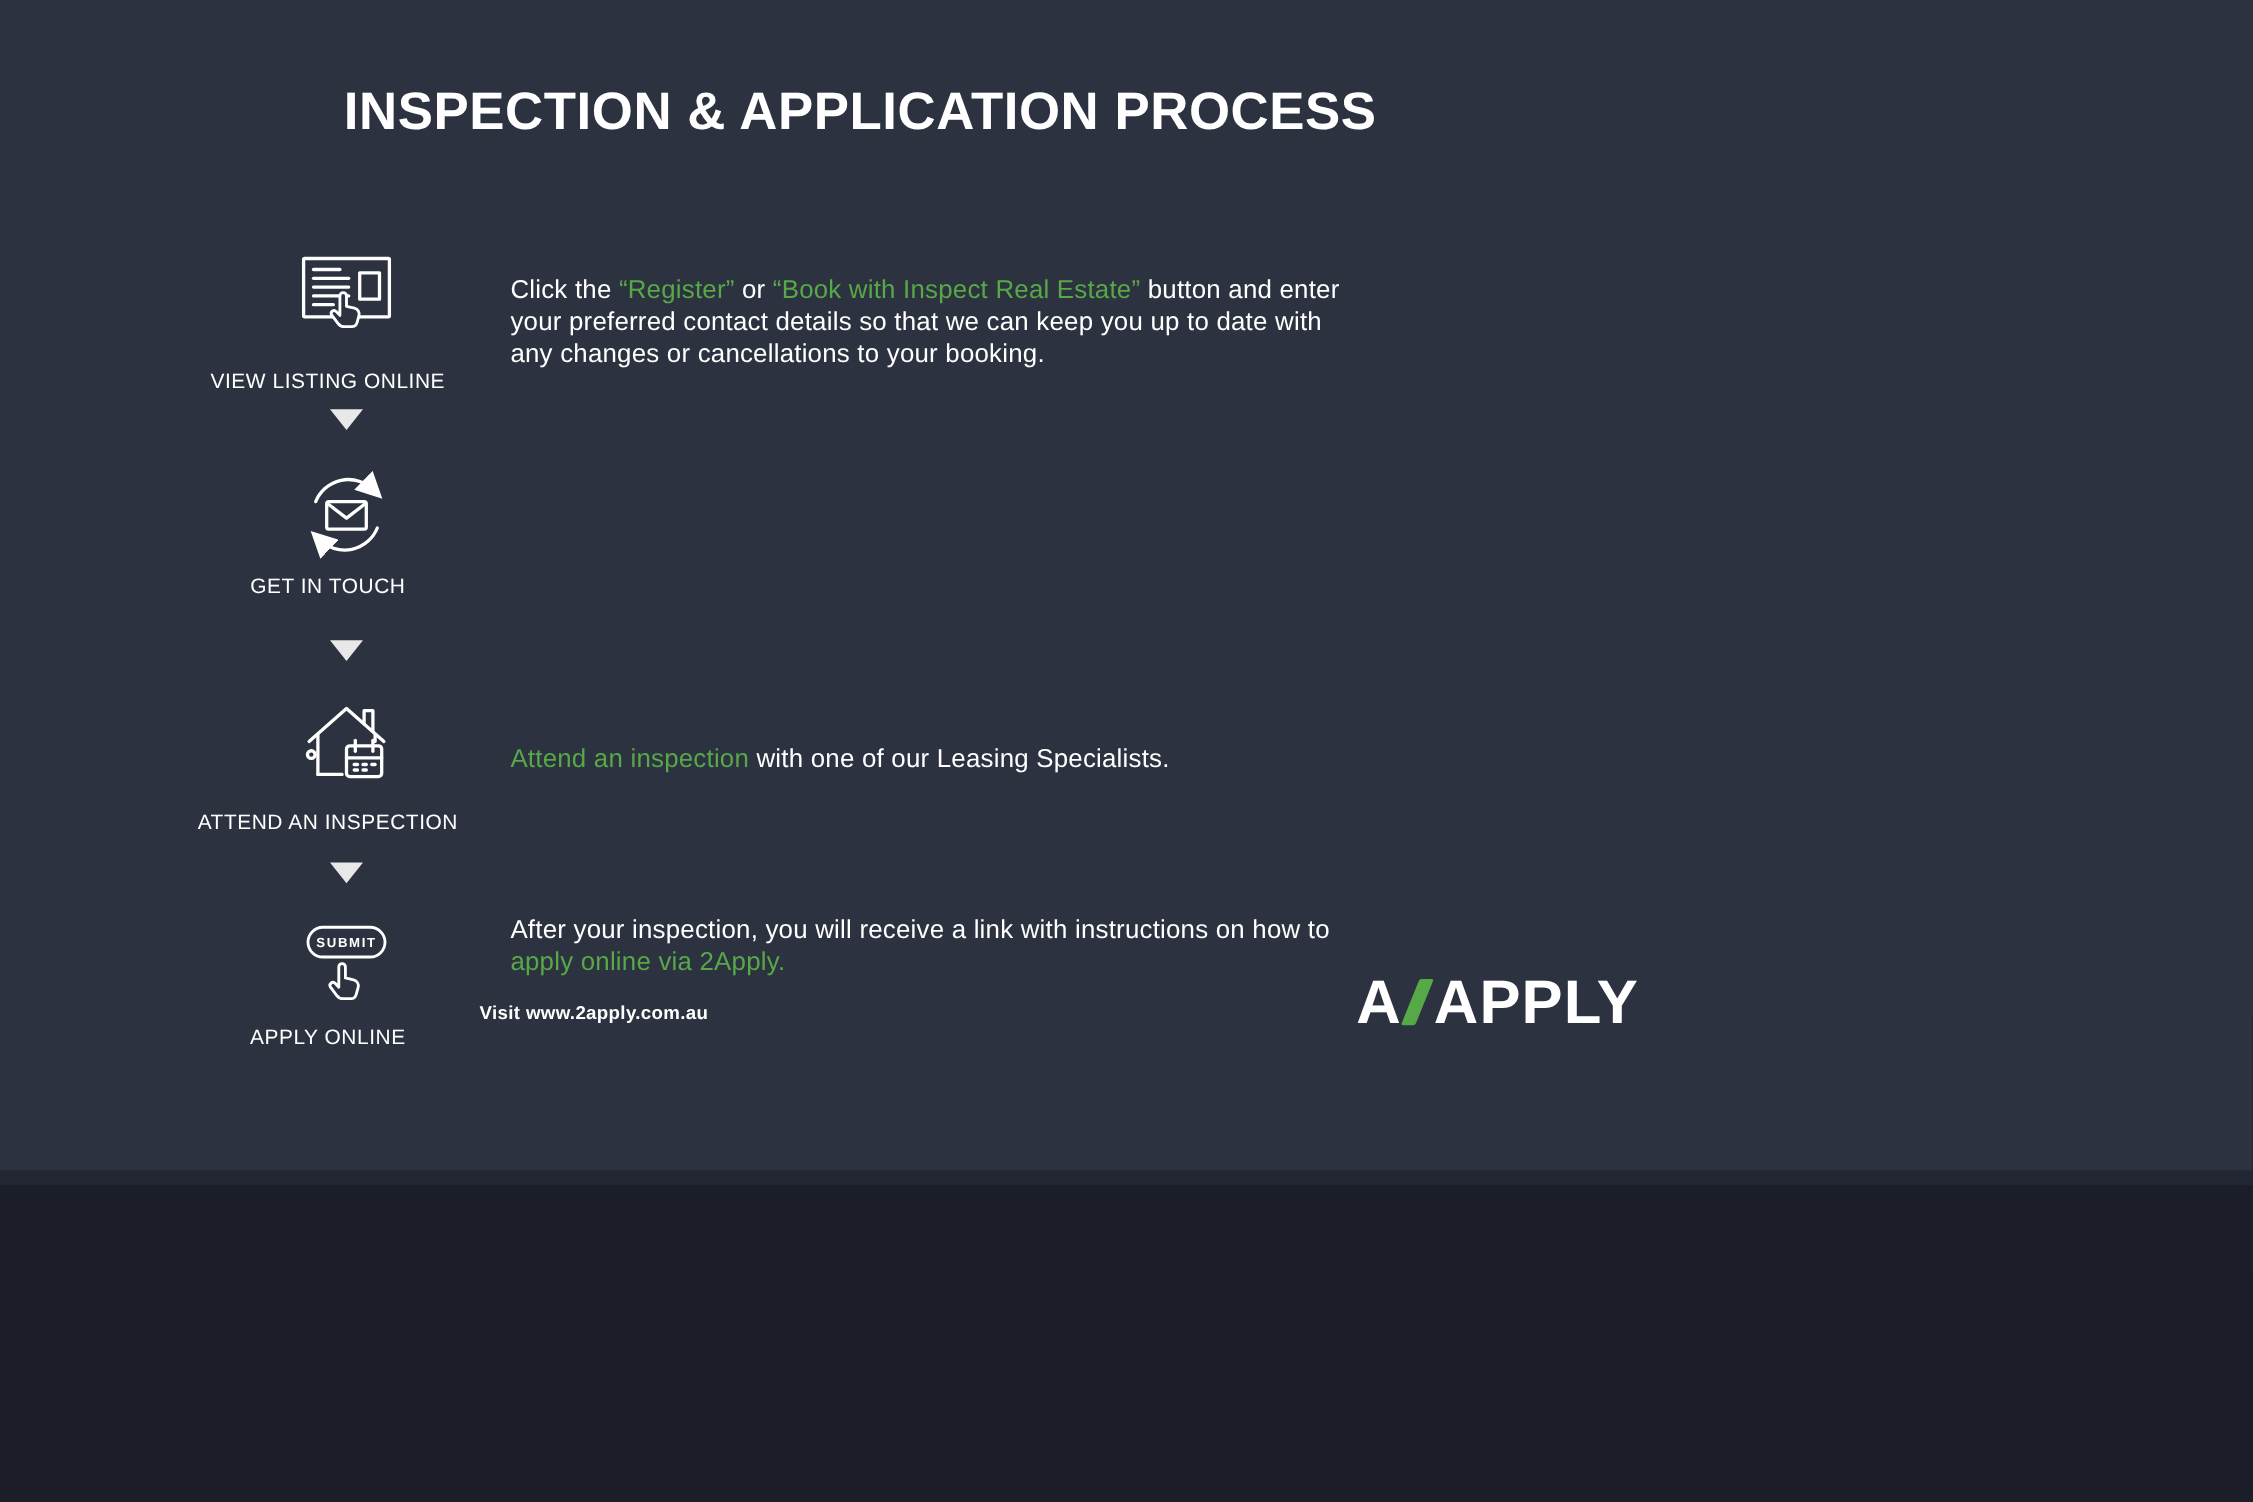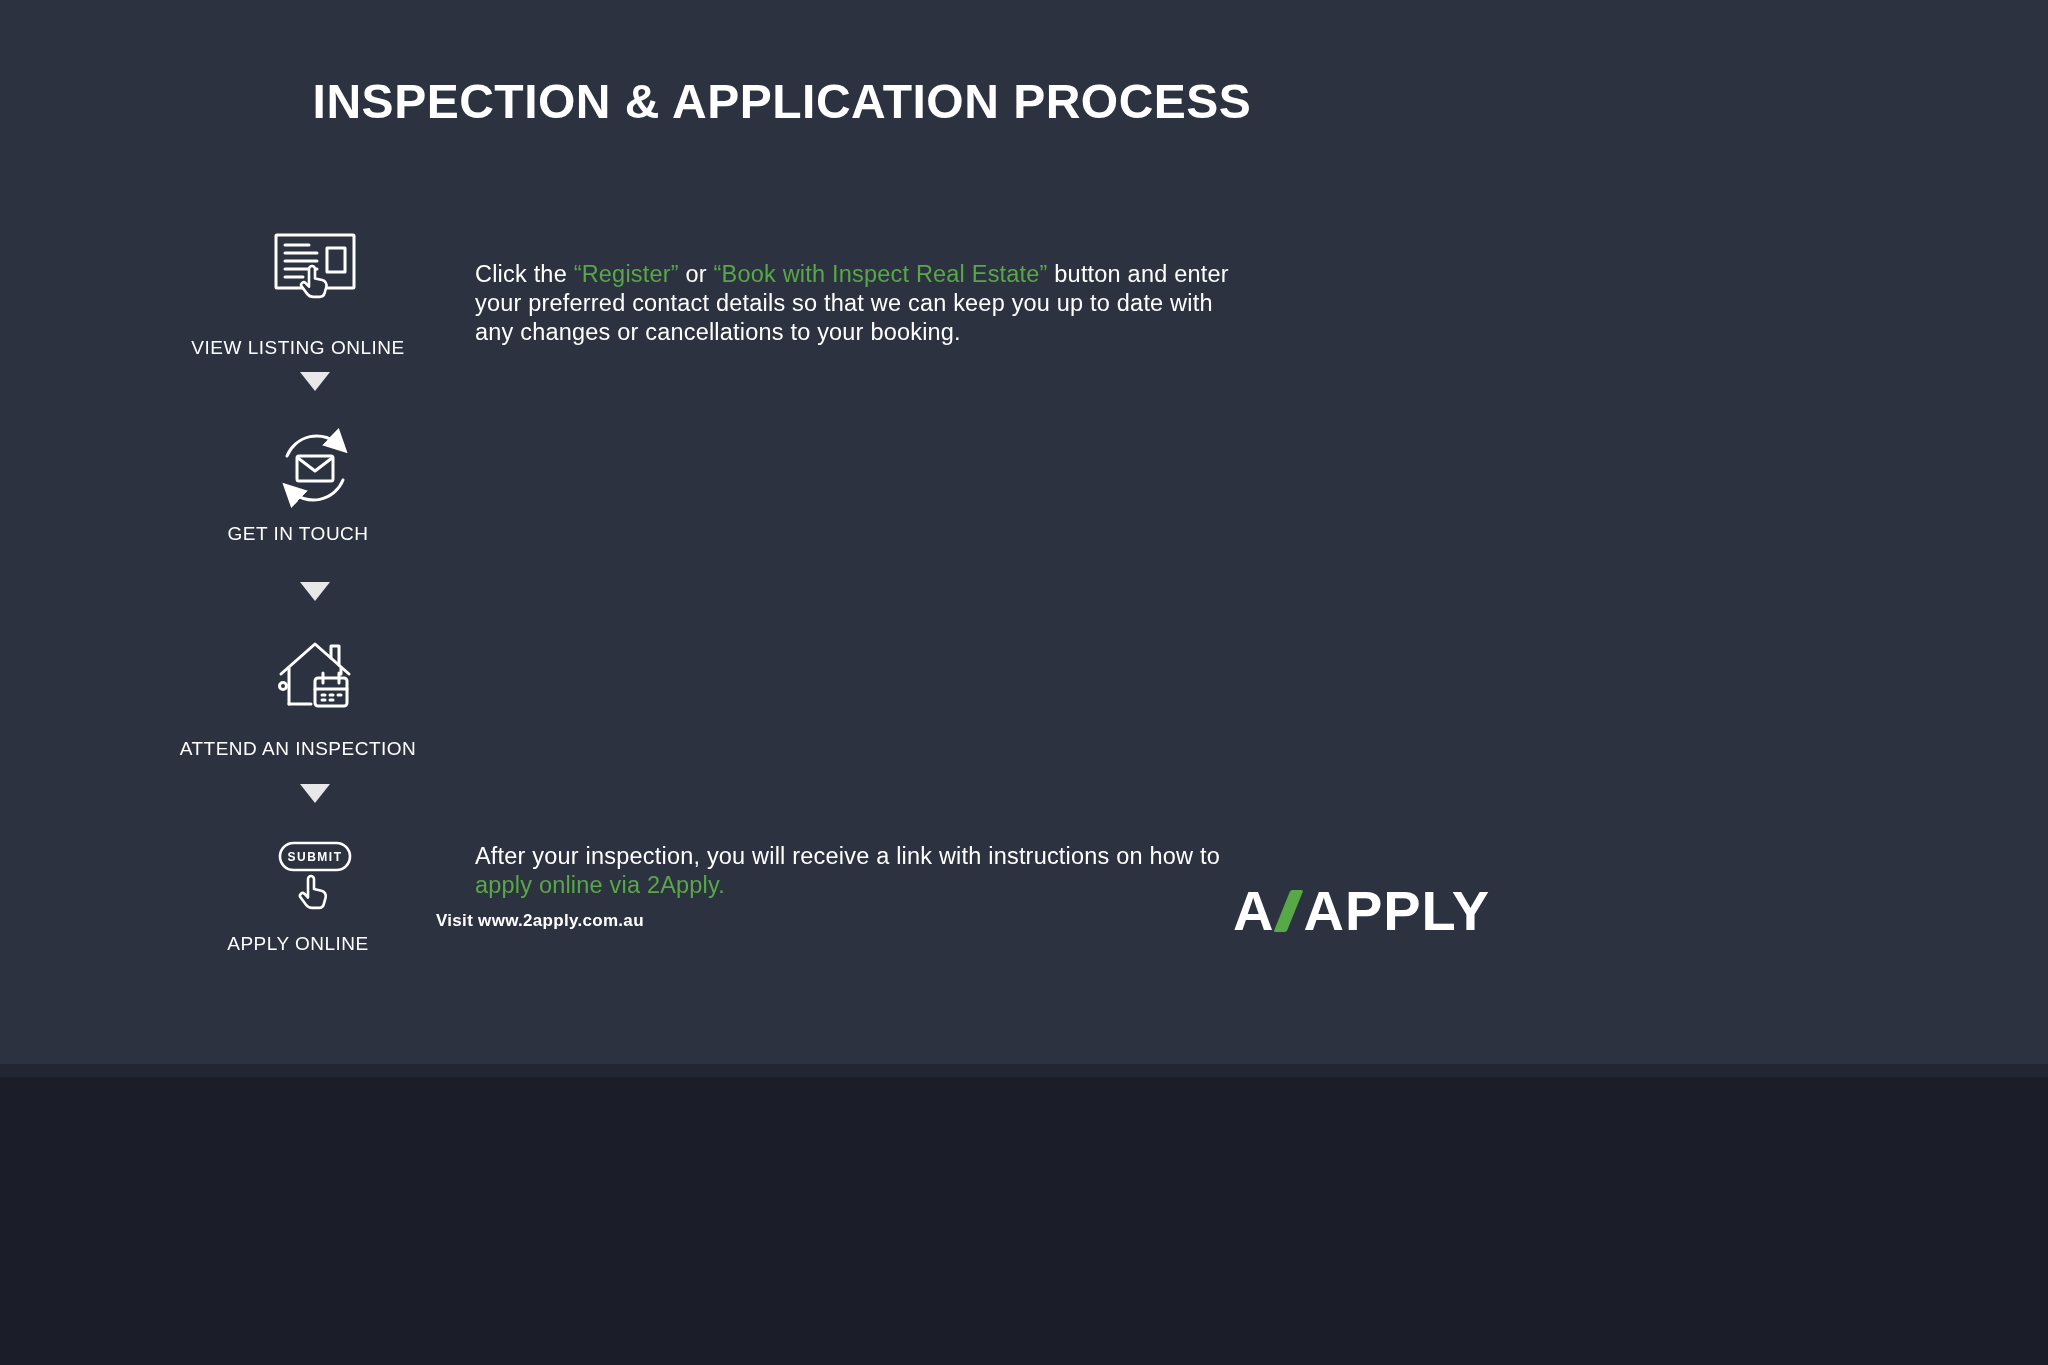--- a/index.html
+++ b/index.html
@@ -29,21 +29,21 @@
     position:absolute;left:315px;transform:translateX(-50%);
   }
   .icon svg{display:block;}
   .bgfill{fill:var(--bg);}
   .step-label{
     position:absolute;left:298px;transform:translateX(-50%);
     white-space:nowrap;
     font-size:19px;font-weight:400;letter-spacing:0.5px;
   }
   .para{
-    position:absolute;left:463px;width:765px;margin:12px;
+    position:absolute;left:463px;width:765px;margin:1px;
     font-size:23.5px;line-height:29px;letter-spacing:0.2px;
     color:var(--text);
   }
   .para .green{color:var(--accent);}
   .arrow-down{
     position:absolute;left:315px;transform:translateX(-50%);
     width:0;height:0;
     border-left:15px solid transparent;
     border-right:15px solid transparent;
     border-top:19px solid var(--arrow);
@@ -125,20 +125,21 @@
       <line x1="70" y1="41" x2="70" y2="51"></line>
       <line x1="46" y1="57" x2="78" y2="57"></line>
       <line x1="53" y1="63" x2="56" y2="63"></line>
       <line x1="61" y1="63" x2="64" y2="63"></line>
       <line x1="69" y1="63" x2="72" y2="63"></line>
       <line x1="53" y1="68" x2="56" y2="68"></line>
       <line x1="61" y1="68" x2="64" y2="68"></line>
     </svg>
   </div>
   <div class="step-label" style="top:738px">ATTEND AN INSPECTION</div>
+  <p class="para" style="top:674px"><span class="green">Attend an inspection</span><span> with one of our Leasing Specialists.</span></p>
 
   <div class="arrow-down" style="top:784px"></div>
 
   <div class="icon" style="top:838px">
     <svg width="80" height="76" viewBox="0 0 80 76" fill="none" stroke="#ffffff" stroke-width="2.6" stroke-linecap="round" stroke-linejoin="round">
       <rect x="5" y="5" width="70" height="27" rx="13.5"></rect>
       <text x="40" y="23" text-anchor="middle" font-size="12" font-weight="bold" letter-spacing="1.5" fill="#ffffff" stroke="none">SUBMIT</text>
       <path class="bgfill" d="M33 56 V41 a3 3 0 0 1 6 0 v10 l7.4 1.7 a5.6 5.6 0 0 1 4.2 7 l-1.8 6.4 a5 5 0 0 1 -4.9 3.8 h-6.8 a7.6 7.6 0 0 1 -6.1 -3.1 l-5.7 -7.7 a2.7 2.7 0 0 1 4.1 -3.4 l3.6 3.8 Z"></path>
     </svg>
   </div>

